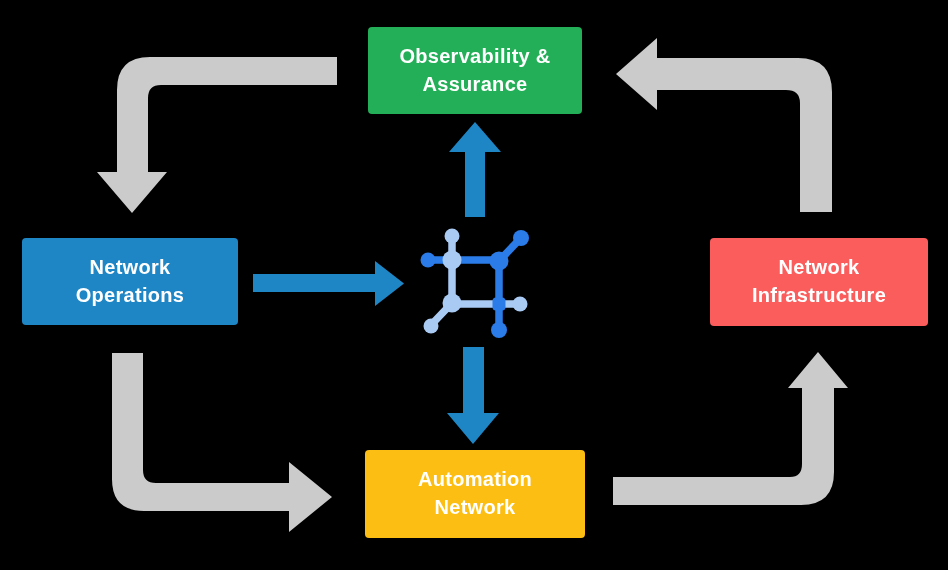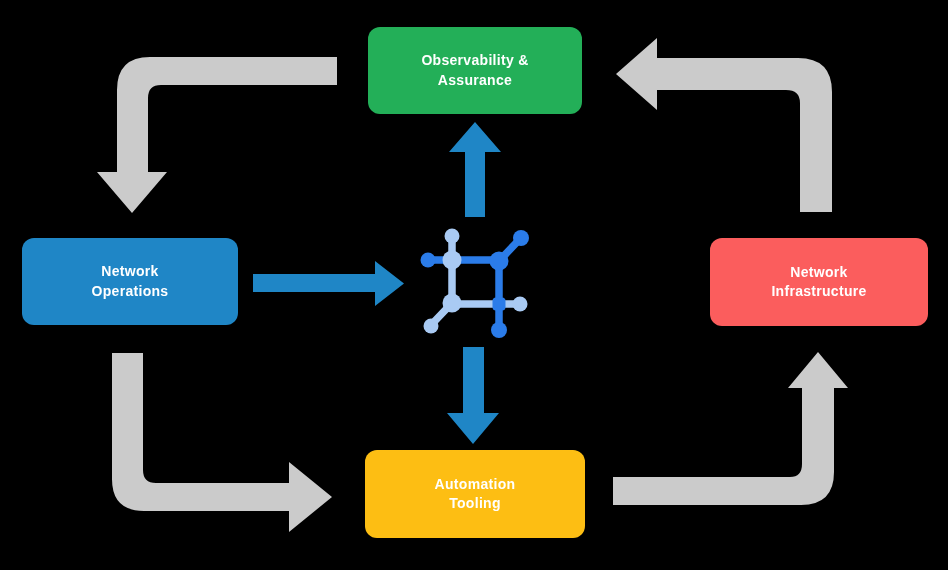--- a/index.html
+++ b/index.html
@@ -9,24 +9,24 @@
     font-family:"Liberation Sans",sans-serif;
   }
   .layer{position:absolute;left:0;top:0;width:948px;height:570px;}
   .arrow-gray{fill:var(--cycle_arrow,#ccc);}
   .arrow-blue{fill:var(--flow_arrow,#1f86c6);}
   .ic-line-d{stroke:var(--icon_dark_blue,#2b7ce9);stroke-width:7.5;stroke-linecap:round;fill:none;}
   .ic-line-l{stroke:var(--icon_light_blue,#a9caf3);stroke-width:7.5;stroke-linecap:round;fill:none;}
   .ic-fill-d{fill:var(--icon_dark_blue,#2b7ce9);}
   .ic-fill-l{fill:var(--icon_light_blue,#a9caf3);}
   .node{
-    position:absolute;border-radius:12px;
+    position:absolute;border-radius:4px;
     display:flex;align-items:center;justify-content:center;
     text-align:center;color:var(--text,#fff);
-    font-weight:bold;font-size:14px;line-height:1.38;letter-spacing:.3px;
+    font-weight:bold;font-size:20px;line-height:1.38;letter-spacing:.3px;
   }
   .node-label{white-space:pre-line;}
   .node-top{left:368px;top:27px;width:214px;height:87px;}
   .node-left{left:22px;top:238px;width:216px;height:87px;}
   .node-right{left:710px;top:238px;width:218px;height:88px;}
   .node-bottom{left:365px;top:450px;width:220px;height:88px;}
 </style>
 </head>
 <body>
 
@@ -77,16 +77,16 @@
 Operations</span>
   </div>
 
   <div class="node node-right" style="background-color: rgb(251, 93, 93);">
     <span class="node-label">Network
 Infrastructure</span>
   </div>
 
   <div class="node node-bottom" style="background-color: rgb(253, 190, 19);">
     <span class="node-label">Automation
-Tooling</span>
+Network</span>
   </div>
 
 </div>
 
 </body></html>

